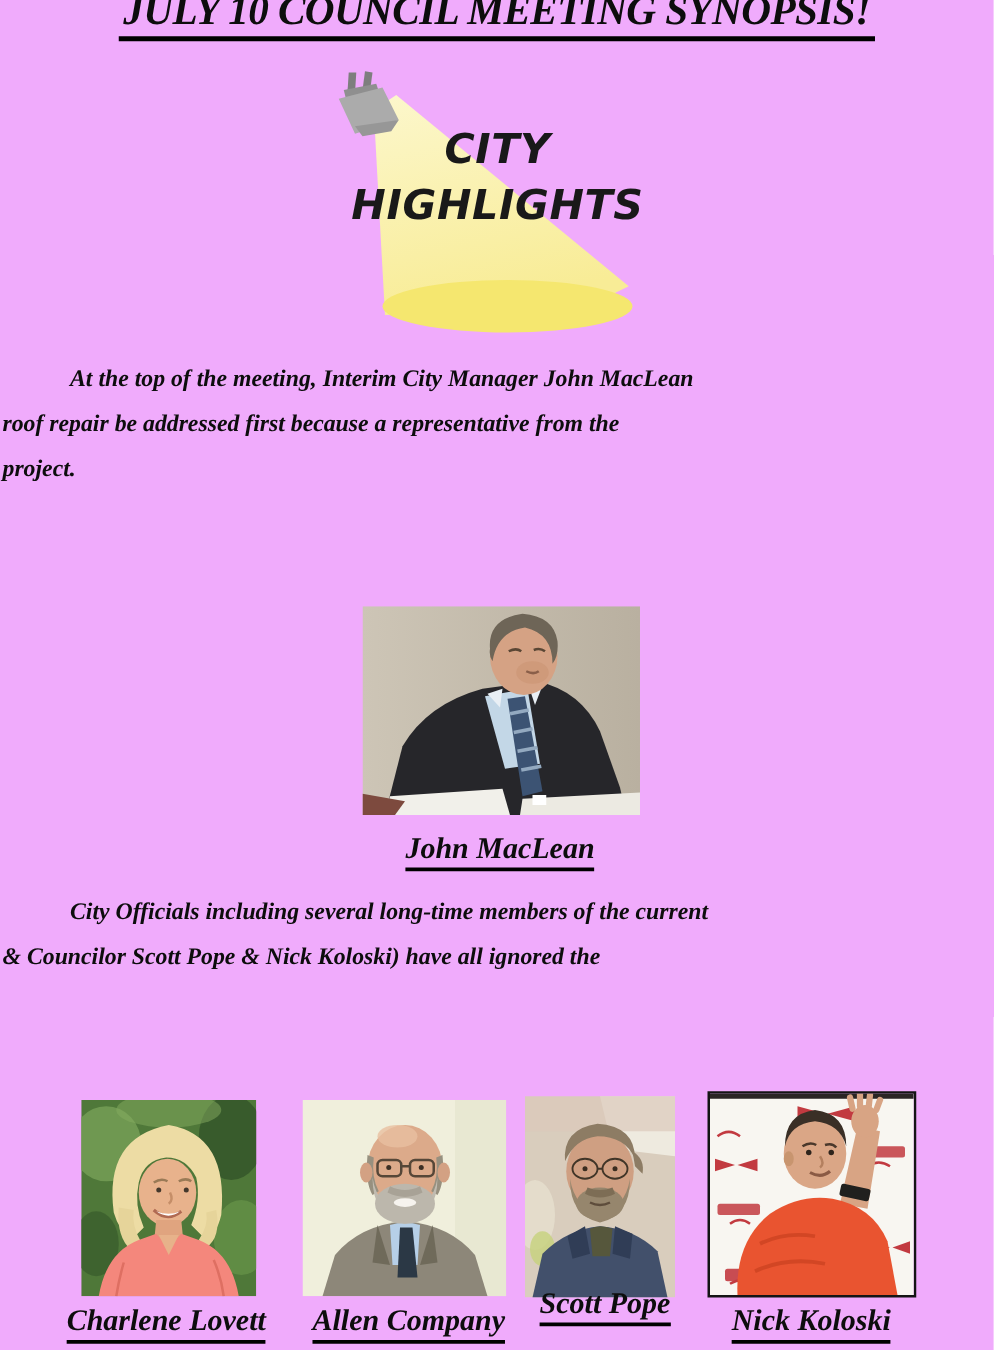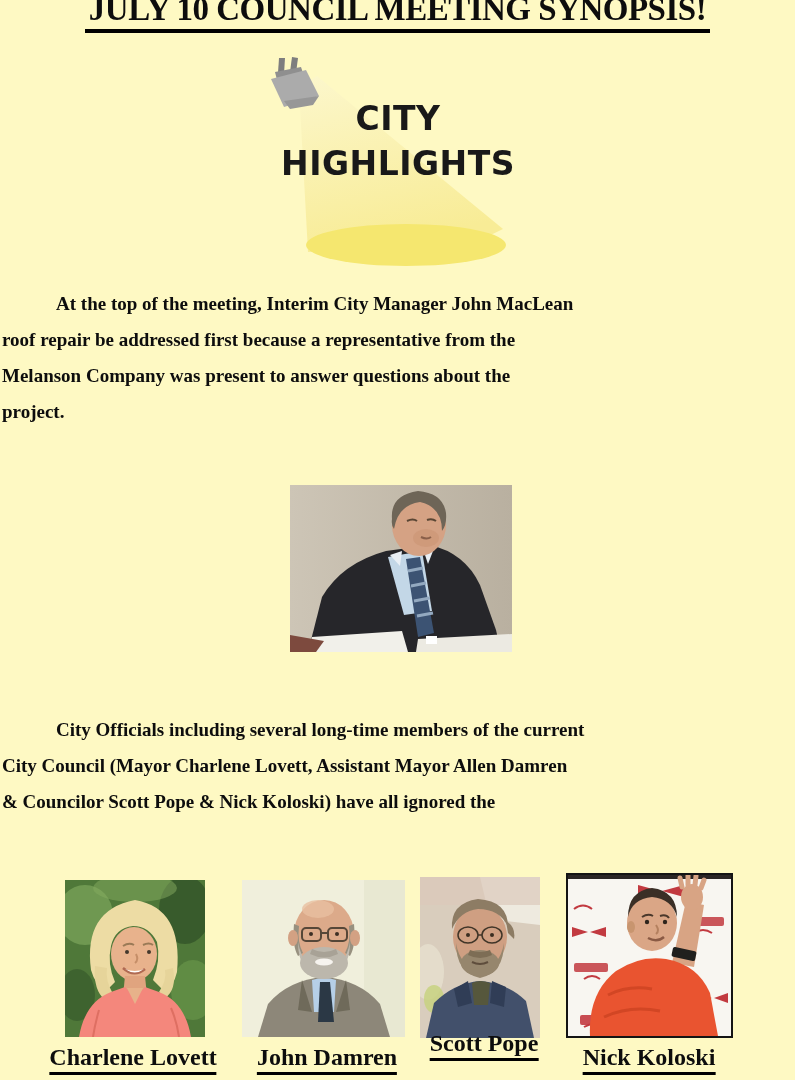--- a/index.html
+++ b/index.html
@@ -1,18 +1,18 @@
 <!DOCTYPE html>
 <html><head>
 <meta charset="utf-8">
 <style>
   html,body{margin:0;padding:0;background:#ffffff;}
   .page{
-    position:relative;width:795px;height:1080px;background:#fef9c3;
-    overflow:hidden;font-family:"Liberation Serif",serif;color:#0d0d0d;
+    position:relative;width:795px;height:1080px;background:#f0abfc;
+    overflow:hidden;font-family:"Liberation Serif",serif;color:#0d0d0d;font-style:italic;
   }
   
   .title{
     position:absolute;top:-9px;left:0;width:795px;margin:0;
     text-align:center;font-size:33px;line-height:37px;font-weight:bold;
     letter-spacing:-0.5px;white-space:nowrap;
   }
   .title .u{display:inline-block;border-bottom:4px solid #000;padding:0 4px 1px 4px;}
   
   .logo-svg{position:absolute;left:245px;top:50px;width:330px;height:225px;z-index:1;}
@@ -75,21 +75,20 @@
     <path d="M284,101 L319,96 L313,105 L290,109 Z" fill="#979797"></path>
   </svg>
   <div class="logo-text">
     <div>CITY</div>
     <div>HIGHLIGHTS</div>
   </div>
 
   <div class="para p1">
     <div class="line indent">At the top of the meeting, Interim City Manager John MacLean</div>
     <div class="line">roof repair be addressed first because a representative from the</div>
-    <div class="line">Melanson Company was present to answer questions about the</div>
     <div class="line">project.</div>
   </div>
 
   <span class="photo ph-maclean">
     <svg viewBox="0 0 222 167" preserveAspectRatio="none">
       <defs>
         <linearGradient id="wallg" x1="0" y1="0" x2="1" y2="0">
           <stop offset="0" stop-color="#CDC5B6"></stop>
             <stop offset="1" stop-color="#B9B0A0"></stop>
         </linearGradient>
@@ -105,24 +104,24 @@
       <ellipse cx="136" cy="53" rx="13" ry="9" fill="#c8906f" opacity="0.45"></ellipse>
       <path d="M102,34 Q100,10 128,6 Q153,8 156,28 Q157,40 152,46 Q152,22 130,17 Q108,20 104,44 Q101,40 102,34 Z" fill="#6e6557"></path>
       <path d="M117,36 q6,-3 10,0 M137,35 q5,-2 9,1" stroke="#5a4634" stroke-width="2" fill="none"></path>
       <path d="M131,52 q6,3 10,0" stroke="#8a5f49" stroke-width="2" fill="none"></path>
       <path d="M22,152 L112,146 L118,167 L18,167 Z" fill="#f1f0ea"></path>
       <path d="M128,154 L222,149 L222,167 L126,167 Z" fill="#eceae2"></path>
       <rect x="136" y="151" width="11" height="8" fill="#ffffff"></rect>
       <path d="M0,150 L34,156 L26,167 L0,167 Z" fill="#7d4a3e"></path>
     </svg>
   </span>
+  <div class="caption cap-maclean"><span class="u">John MacLean</span></div>
 
   <div class="para p2">
     <div class="line indent">City Officials including several long-time members of the current</div>
-    <div class="line">City Council (Mayor Charlene Lovett, Assistant Mayor Allen Damren</div>
     <div class="line">&amp; Councilor Scott Pope &amp; Nick Koloski) have all ignored the</div>
   </div>
 
   <span class="photo ph-lovett">
     <svg viewBox="0 0 140 157" preserveAspectRatio="none">
       <rect width="140" height="157" fill="#4f7839"></rect>
       <ellipse cx="20" cy="35" rx="28" ry="30" fill="#77a057" opacity="0.8"></ellipse>
       <ellipse cx="120" cy="30" rx="26" ry="34" fill="#2f4f26" opacity="0.7"></ellipse>
       <ellipse cx="128" cy="110" rx="22" ry="30" fill="#6d9a4c" opacity="0.6"></ellipse>
       <ellipse cx="12" cy="115" rx="18" ry="26" fill="#33552a" opacity="0.6"></ellipse>
@@ -164,21 +163,21 @@
       <ellipse cx="82" cy="83" rx="24" ry="16" fill="#bcb7ac"></ellipse>
       <path d="M68,74 Q82,81 96,74 L94,69 Q82,75 70,69 Z" fill="#a8a296"></path>
       <ellipse cx="82" cy="82" rx="9" ry="3.5" fill="#f6f3ee"></ellipse>
       <rect x="60" y="48" width="19" height="13" rx="4" fill="none" stroke="#564738" stroke-width="2"></rect>
       <rect x="86" y="48" width="19" height="13" rx="4" fill="none" stroke="#564738" stroke-width="2"></rect>
       <path d="M79,53 L86,53" stroke="#564738" stroke-width="2"></path>
       <circle cx="69" cy="54" r="2" fill="#3c2f24"></circle>
         <circle cx="95" cy="54" r="2" fill="#3c2f24"></circle>
     </svg>
   </span>
-  <div class="caption cap-damren"><span class="u">John Damren</span></div>
+  <div class="caption cap-damren"><span class="u">Allen Company</span></div>
 
   <span class="photo ph-pope">
     <svg viewBox="0 0 120 161" preserveAspectRatio="none">
       <rect width="120" height="161" fill="#d9cdbd"></rect>
       <path d="M60,0 L120,0 L120,48 L70,42 Z" fill="#eeeadf"></path>
       <rect width="120" height="28" fill="#dcc9bb" opacity="0.7"></rect>
       <ellipse cx="8" cy="95" rx="16" ry="28" fill="#e6e0ce" opacity="0.8"></ellipse>
       <ellipse cx="14" cy="122" rx="10" ry="14" fill="#c6d27c" opacity="0.8"></ellipse>
       <path d="M6,161 L14,126 Q34,106 60,104 Q88,106 106,124 L114,161 Z" fill="#42506b"></path>
       <path d="M34,112 L48,104 L52,126 L38,130 Z" fill="#303d56"></path>

